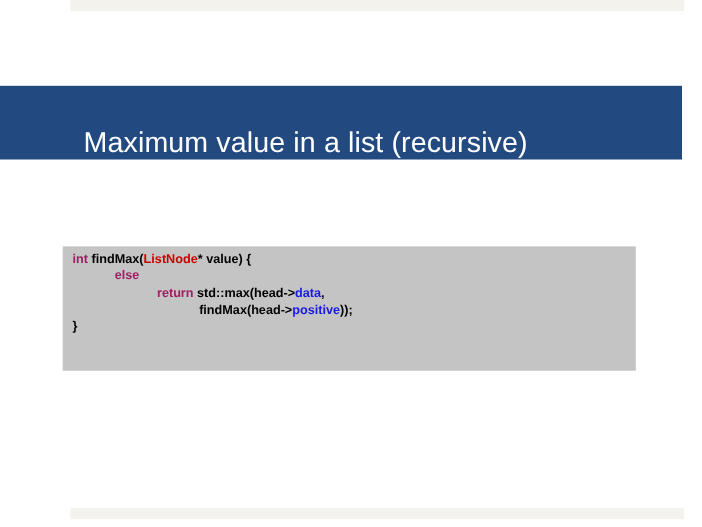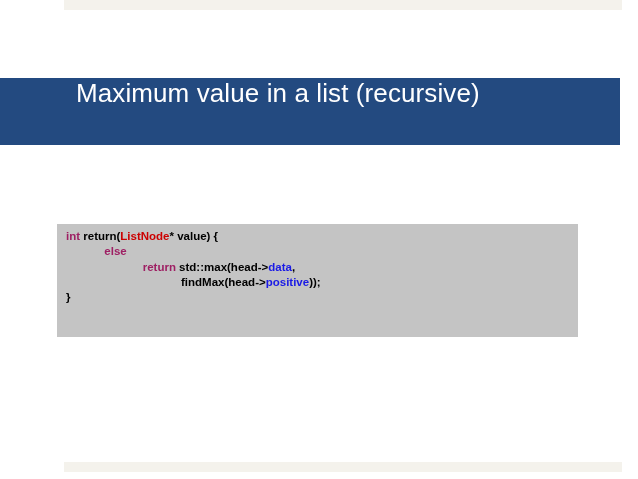--- a/index.html
+++ b/index.html
@@ -33,21 +33,21 @@
 
   
   .title-band {
     position: absolute;
     left: 0px;
     top: 78px;
     width: 620px;
     height: 67px;
     background: #234a80;
     display: flex;
-    align-items: flex-start;
+    align-items: flex-end;
   }
   .title-text {
     color: #ffffff;
     font-size: 26px;
     font-weight: 400;
     letter-spacing: 0.1px;
     padding-left: 76px;
     white-space: nowrap;
     font-family: "Liberation Sans", sans-serif;
   }
@@ -83,21 +83,21 @@
 
 <div class="slide">
 
   <div class="deco-bar top"></div>
 
   <div class="title-band">
     <div class="title-text">Maximum value in a list (recursive)</div>
   </div>
 
   <div class="code-block" id="code-block">
-      <div class="code-line"><span class="tok-kw">int</span><span class="tok-plain"> return(</span><span class="tok-type">ListNode</span><span class="tok-plain">* value) {</span></div>
+      <div class="code-line"><span class="tok-kw">int</span><span class="tok-plain"> findMax(</span><span class="tok-type">ListNode</span><span class="tok-plain">* value) {</span></div>
       <div class="code-line"><span>            </span><span class="tok-kw">else</span></div>
       <div class="code-line"><span>                        </span><span class="tok-kw">return</span><span class="tok-plain"> std::max(head-&gt;</span><span class="tok-member">data</span><span class="tok-plain">,</span></div>
       <div class="code-line"><span>                                    </span><span class="tok-plain">findMax(head-&gt;</span><span class="tok-member">positive</span><span class="tok-plain">));</span></div>
       <div class="code-line"><span class="tok-plain">}</span></div>
     </div>
 
   <div class="deco-bar bottom"></div>
 
 </div>
 

